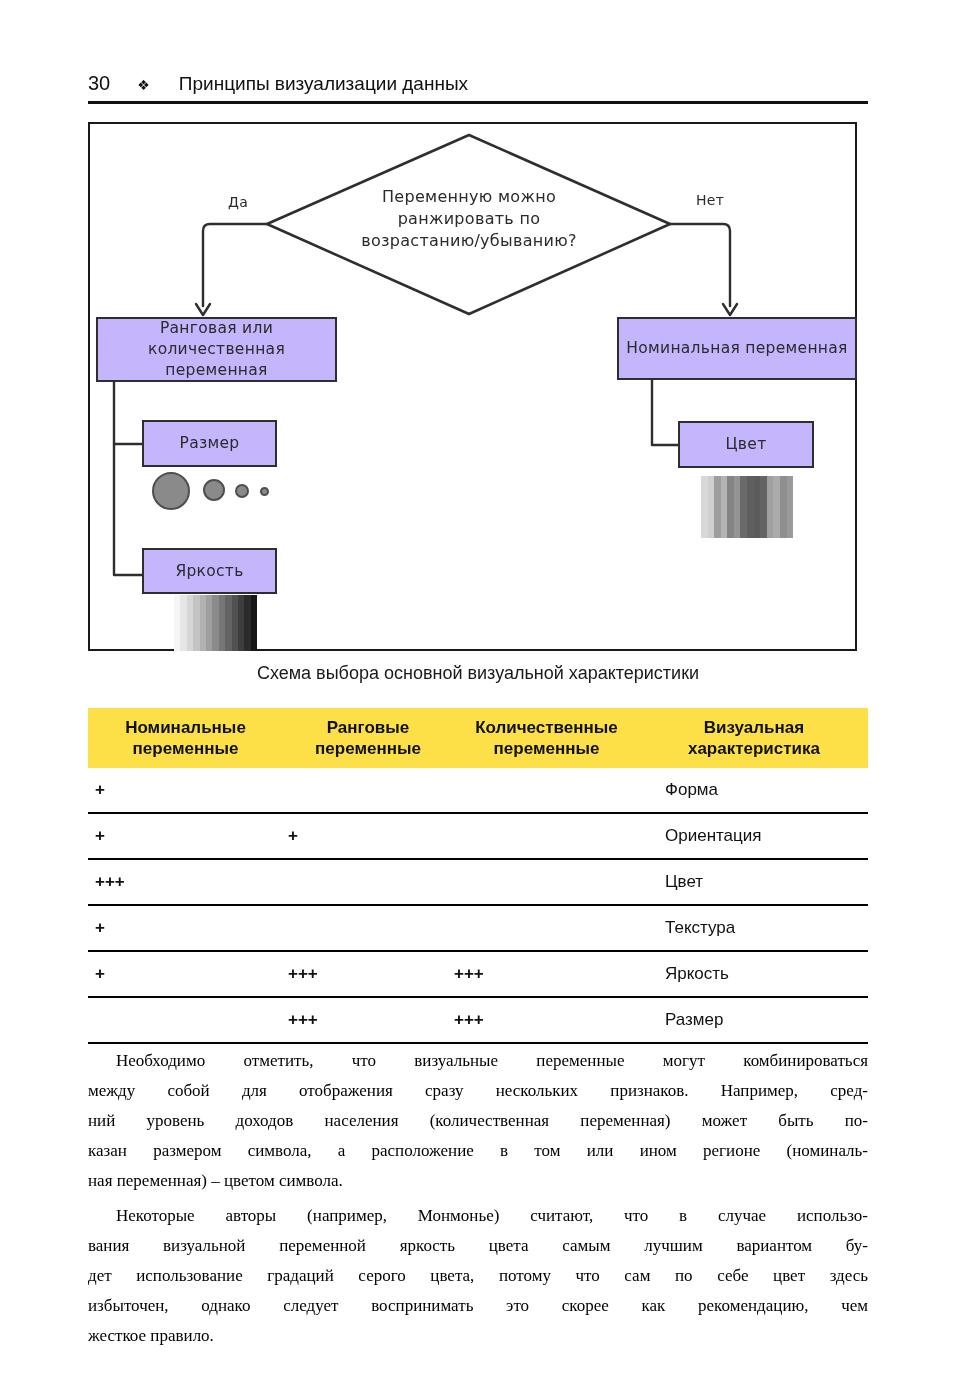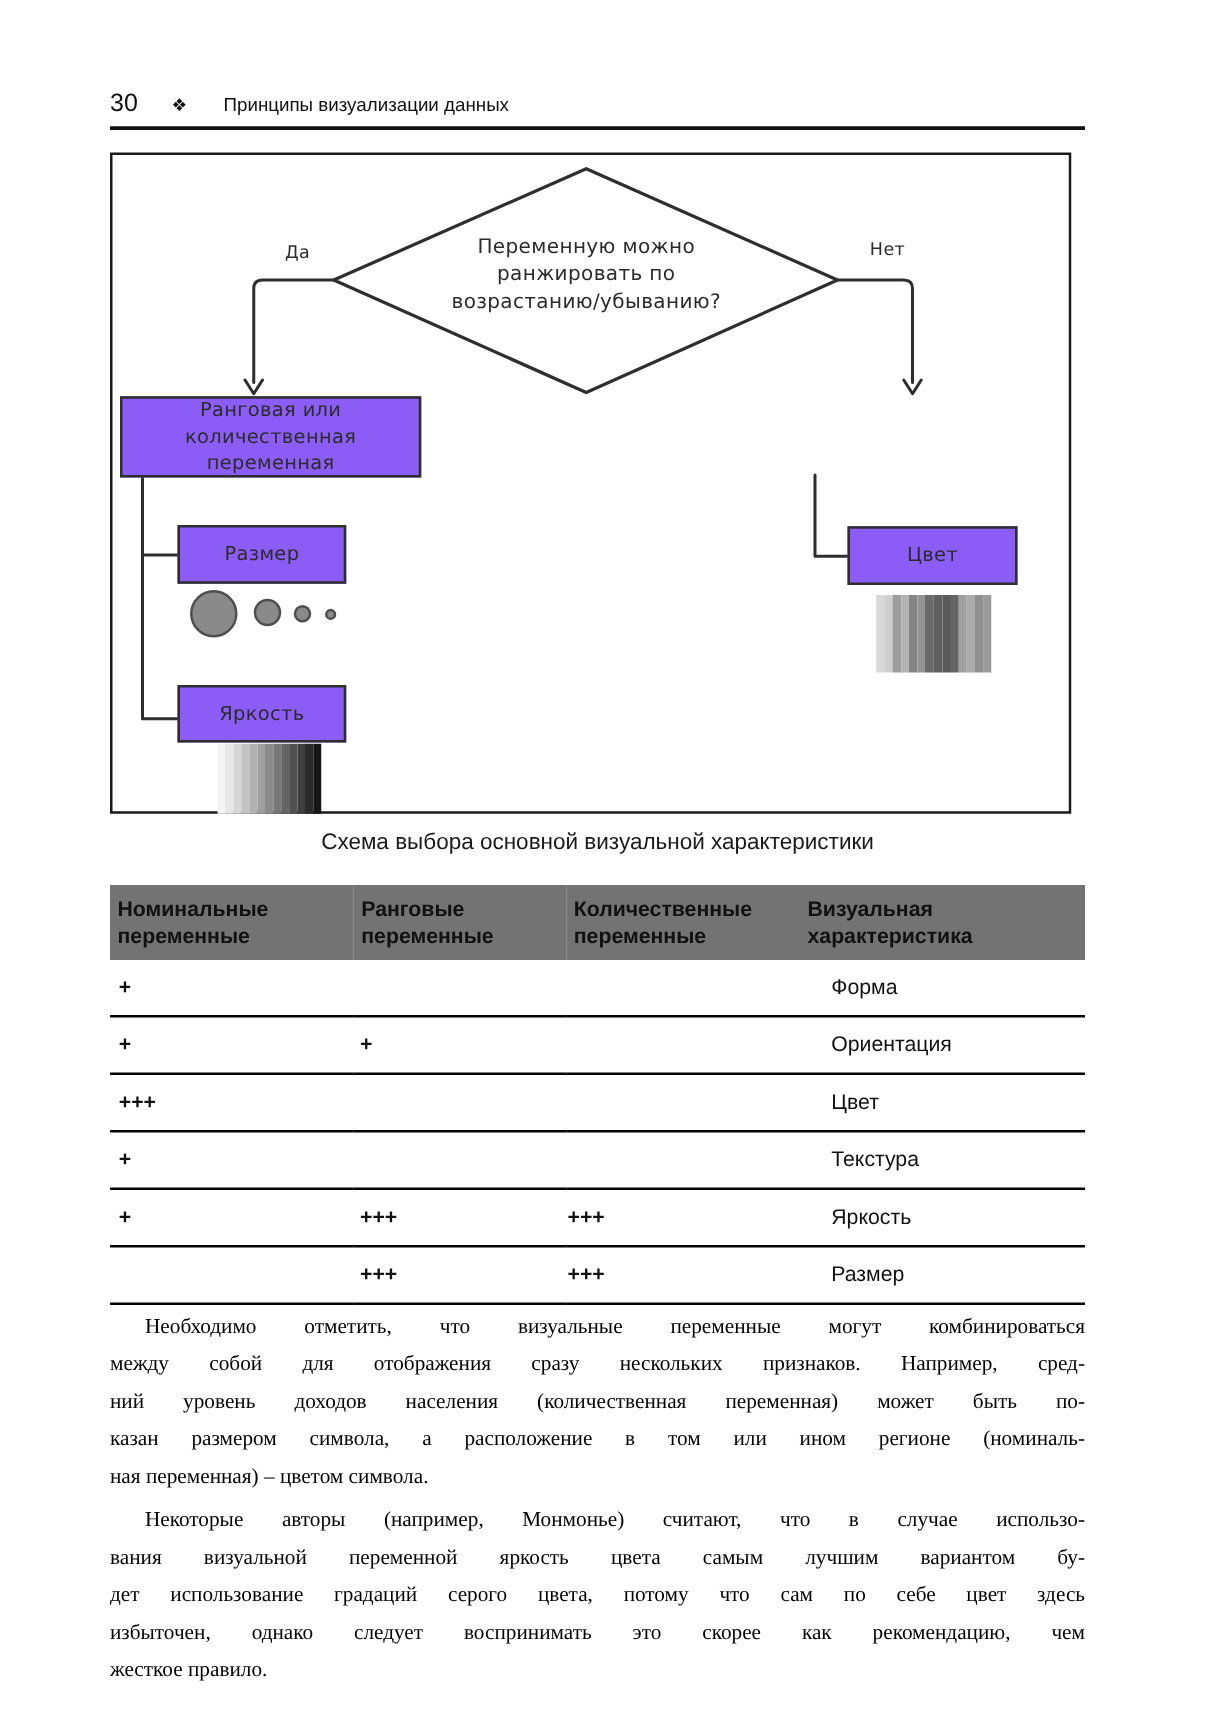--- a/index.html
+++ b/index.html
@@ -2,50 +2,50 @@
 <html><head>
 <meta charset="utf-8">
 <style>
   html,body{margin:0;padding:0;background:#ffffff;}
   body{width:974px;height:1388px;position:relative;font-family:"Liberation Sans",sans-serif;color:#111;}
 
   
   .pagehead{position:absolute;left:88px;top:72px;width:780px;display:flex;align-items:baseline;}
   .pagenum{font-size:20px;}
   .ornament{font-size:14px;margin-left:27px;font-family:"DejaVu Sans",sans-serif;}
-  .chtitle{font-size:15px;margin-left:29px;}
+  .chtitle{font-size:19px;margin-left:29px;}
   .headrule{position:absolute;left:88px;top:101px;width:780px;height:3px;background:#111;}
 
   
   .figure{position:absolute;left:88px;top:122px;width:769px;height:529px;border:2px solid #1a1a1a;box-sizing:border-box;background:#fff;}
   .figure svg{position:absolute;left:0;top:0;z-index:0;}
   .fc-text{font-family:"DejaVu Sans",sans-serif;color:#2b2b2b;letter-spacing:.3px;}
   .fc-label{position:absolute;z-index:2;text-align:center;font-size:14px;}
   .diamond-text{position:absolute;left:267px;top:62px;width:224px;z-index:2;text-align:center;font-size:16px;line-height:22px;white-space:pre-line;}
-  .fc-box{position:absolute;z-index:1;background:#8b5cf6;border:2px solid #2e2e2e;box-sizing:border-box;display:flex;align-items:center;justify-content:center;text-align:center;font-size:15.5px;line-height:21px;white-space:pre-line;}
+  .fc-box{position:absolute;z-index:1;background:#c4b5fd;border:2px solid #2e2e2e;box-sizing:border-box;display:flex;align-items:center;justify-content:center;text-align:center;font-size:15.5px;line-height:21px;white-space:pre-line;}
   .box-ranked{left:6px;top:193px;width:241px;height:65px;}
   .box-nominal{left:527px;top:193px;width:240px;height:63px;}
   .box-size{left:52px;top:296px;width:135px;height:47px;}
   .box-bright{left:52px;top:424px;width:135px;height:46px;}
   .box-color{left:588px;top:297px;width:136px;height:47px;}
   .circles{position:absolute;left:52px;top:340px;width:135px;height:54px;z-index:1;}
   .circle{position:absolute;border-radius:50%;background:#8a8a8a;border:2px solid #4f4f4f;box-sizing:border-box;}
   .strip{position:absolute;display:flex;z-index:1;}
   .strip-bright{left:84px;top:471px;width:83px;height:56px;}
   .strip-color{left:611px;top:352px;width:92px;height:62px;}
   .strip > div{flex:1;}
 
   
   .caption{position:absolute;left:88px;top:663px;width:780px;text-align:center;font-size:18px;color:#1a1a1a;}
 
   
   table.vtable{position:absolute;left:88px;top:708px;width:780px;border-collapse:collapse;table-layout:fixed;}
   table.vtable col.c1{width:195px;} table.vtable col.c2{width:170px;}
   table.vtable col.c3{width:187px;} table.vtable col.c4{width:228px;}
-  table.vtable th{background:#737373;font-weight:bold;font-size:17px;line-height:21px;height:60px;text-align:left;vertical-align:middle;padding:0 6px;}
+  table.vtable th{background:#fde047;font-weight:bold;font-size:17px;line-height:21px;height:60px;text-align:center;vertical-align:middle;padding:0 6px;}
   table.vtable td{height:44px;border-bottom:2px solid #000;font-size:17px;vertical-align:middle;padding:0;}
   table.vtable td.plus{font-weight:bold;}
   table.vtable td:nth-child(1){padding-left:7px;}
   table.vtable td:nth-child(2){padding-left:5px;}
   table.vtable td:nth-child(3){padding-left:1px;}
   table.vtable td:nth-child(4){padding-left:25px;}
 
   
   .bodytext{position:absolute;left:88px;top:1046px;width:780px;font-family:"Liberation Serif",serif;font-size:17px;line-height:30px;color:#000;}
   .bodytext p{margin:0;text-align:justify;text-align-last:justify;text-indent:28px;}
@@ -80,20 +80,21 @@
   </svg>
 
   <div class="fc-text diamond-text">Переменную можно
 ранжировать по
 возрастанию/убыванию?</div>
   <div class="fc-text fc-label" style="left:126px;top:70px;width:44px;">Да</div>
   <div class="fc-text fc-label" style="left:590px;top:68px;width:60px;">Нет</div>
 
   <div class="fc-text fc-box box-ranked">Ранговая или
 количественная переменная</div>
+  <div class="fc-text fc-box box-nominal">Номинальная переменная</div>
   <div class="fc-text fc-box box-size">Размер</div>
   <div class="fc-text fc-box box-bright">Яркость</div>
   <div class="fc-text fc-box box-color">Цвет</div>
 
   <div class="circles">
       <div class="circle" style="left: 10px; top: 8px; height: 38px; width: 38px;"></div>
       <div class="circle" style="left: 61px; top: 15px; height: 22px; width: 22px;"></div>
       <div class="circle" style="left: 93px; top: 20px; height: 14px; width: 14px;"></div>
       <div class="circle" style="left: 117.5px; top: 22.5px; height: 9px; width: 9px;"></div>
     </div>

